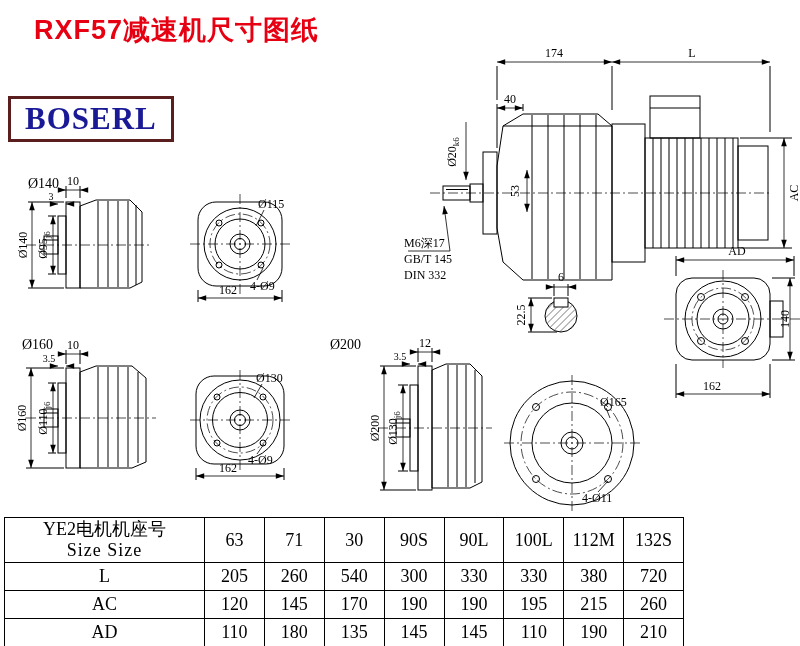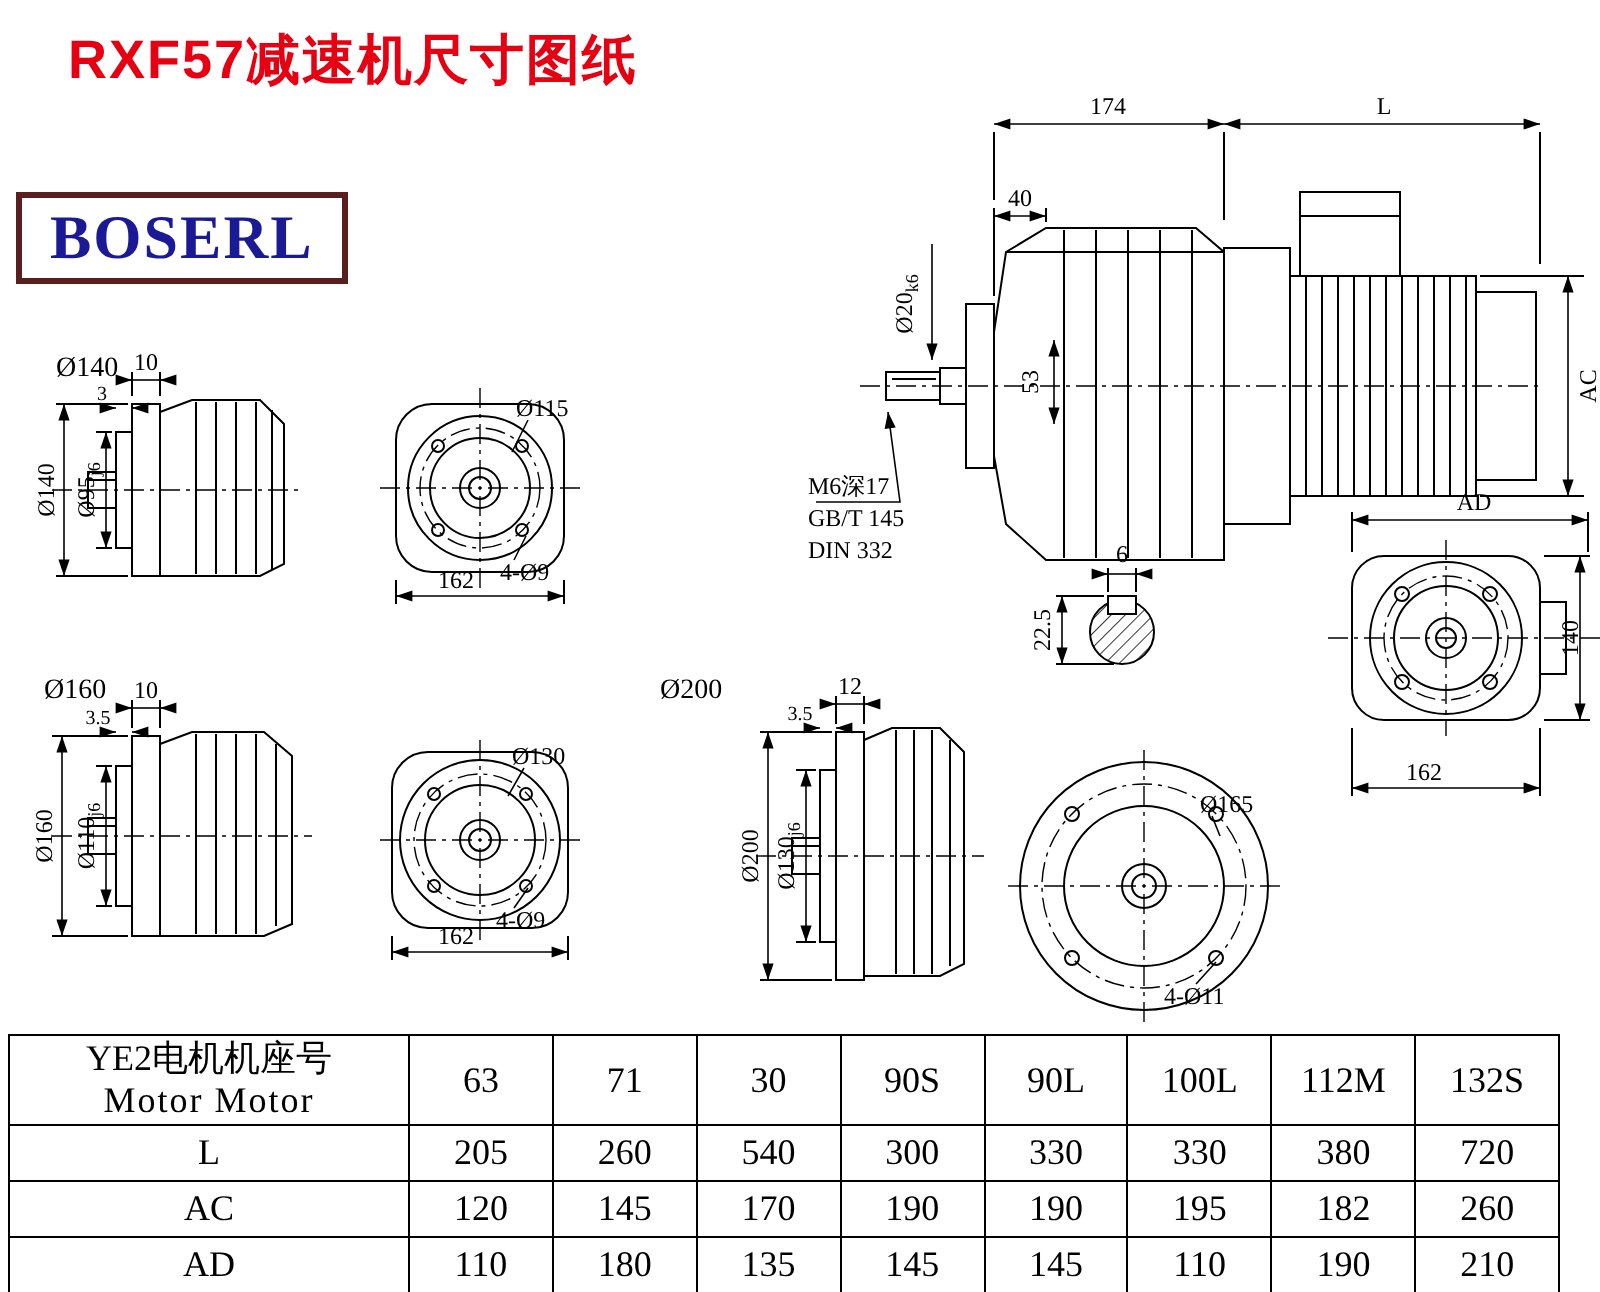--- a/index.html
+++ b/index.html
@@ -16,21 +16,21 @@
   svg.drawing{position:absolute;left:0;top:0;}
   svg .s{stroke:#000;stroke-width:1;fill:none;}
   svg .dl{stroke:#000;stroke-width:0.8;fill:none;}
   svg .cl{stroke:#000;stroke-width:0.7;fill:none;stroke-dasharray:10 3 2 3;}
   svg text{font-family:"Liberation Serif",serif;font-size:12px;fill:#000;stroke:none;text-anchor:middle;}
   svg text.st{text-anchor:start;}
   svg text.lb{font-size:14px;}
   svg text.sm{font-size:10px;}
   svg .sub{font-size:9px;}
 
-  table.dim-table{position:absolute;left:4px;top:517px;width:776px;border-collapse:collapse;
+  table.dim-table{position:absolute;left:4px;top:517px;width:680px;border-collapse:collapse;
                   table-layout:fixed;font-family:"Liberation Serif",serif;font-size:18px;}
   table.dim-table td{border:1px solid #000;text-align:center;vertical-align:middle;padding:0;height:27px;}
   table.dim-table tr.hrow td{height:44px;line-height:21px;}
   table.dim-table .en{letter-spacing:1px;}
 </style>
 </head>
 <body>
 
 <svg class="drawing" width="800" height="517" viewBox="0 0 800 517">
   <defs>
@@ -336,21 +336,21 @@
       <col>
       <col>
       <col>
       <col>
       <col>
   </colgroup>
   <tbody>
     <tr class="hrow">
       <td>
         <div>YE2电机机座号</div>
-        <div class="en">Motor Motor</div>
+        <div class="en">Size Size</div>
       </td>
       <td>63</td>
       <td>71</td>
       <td>30</td>
       <td>90S</td>
       <td>90L</td>
       <td>100L</td>
       <td>112M</td>
       <td>132S</td>
     </tr>
@@ -366,21 +366,21 @@
       <td>720</td>
     </tr>
     <tr>
       <td>AC</td>
       <td>120</td>
       <td>145</td>
       <td>170</td>
       <td>190</td>
       <td>190</td>
       <td>195</td>
-      <td>182</td>
+      <td>215</td>
       <td>260</td>
     </tr>
     <tr>
       <td>AD</td>
       <td>110</td>
       <td>180</td>
       <td>135</td>
       <td>145</td>
       <td>145</td>
       <td>110</td>

